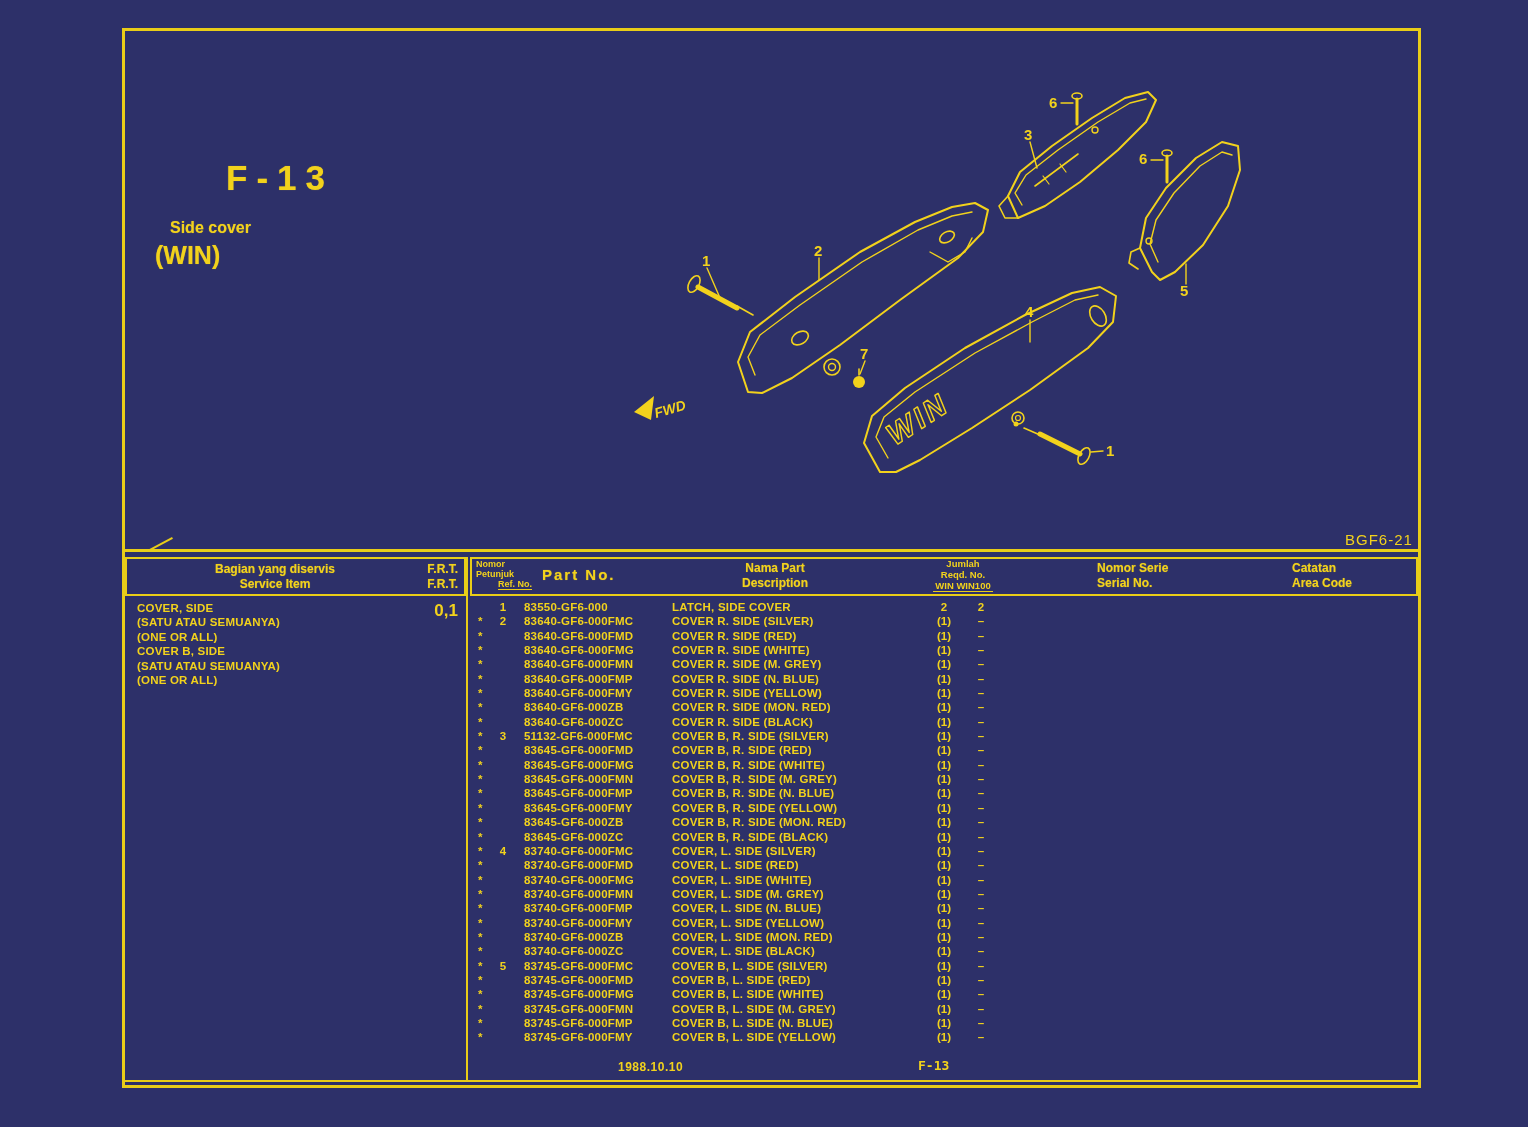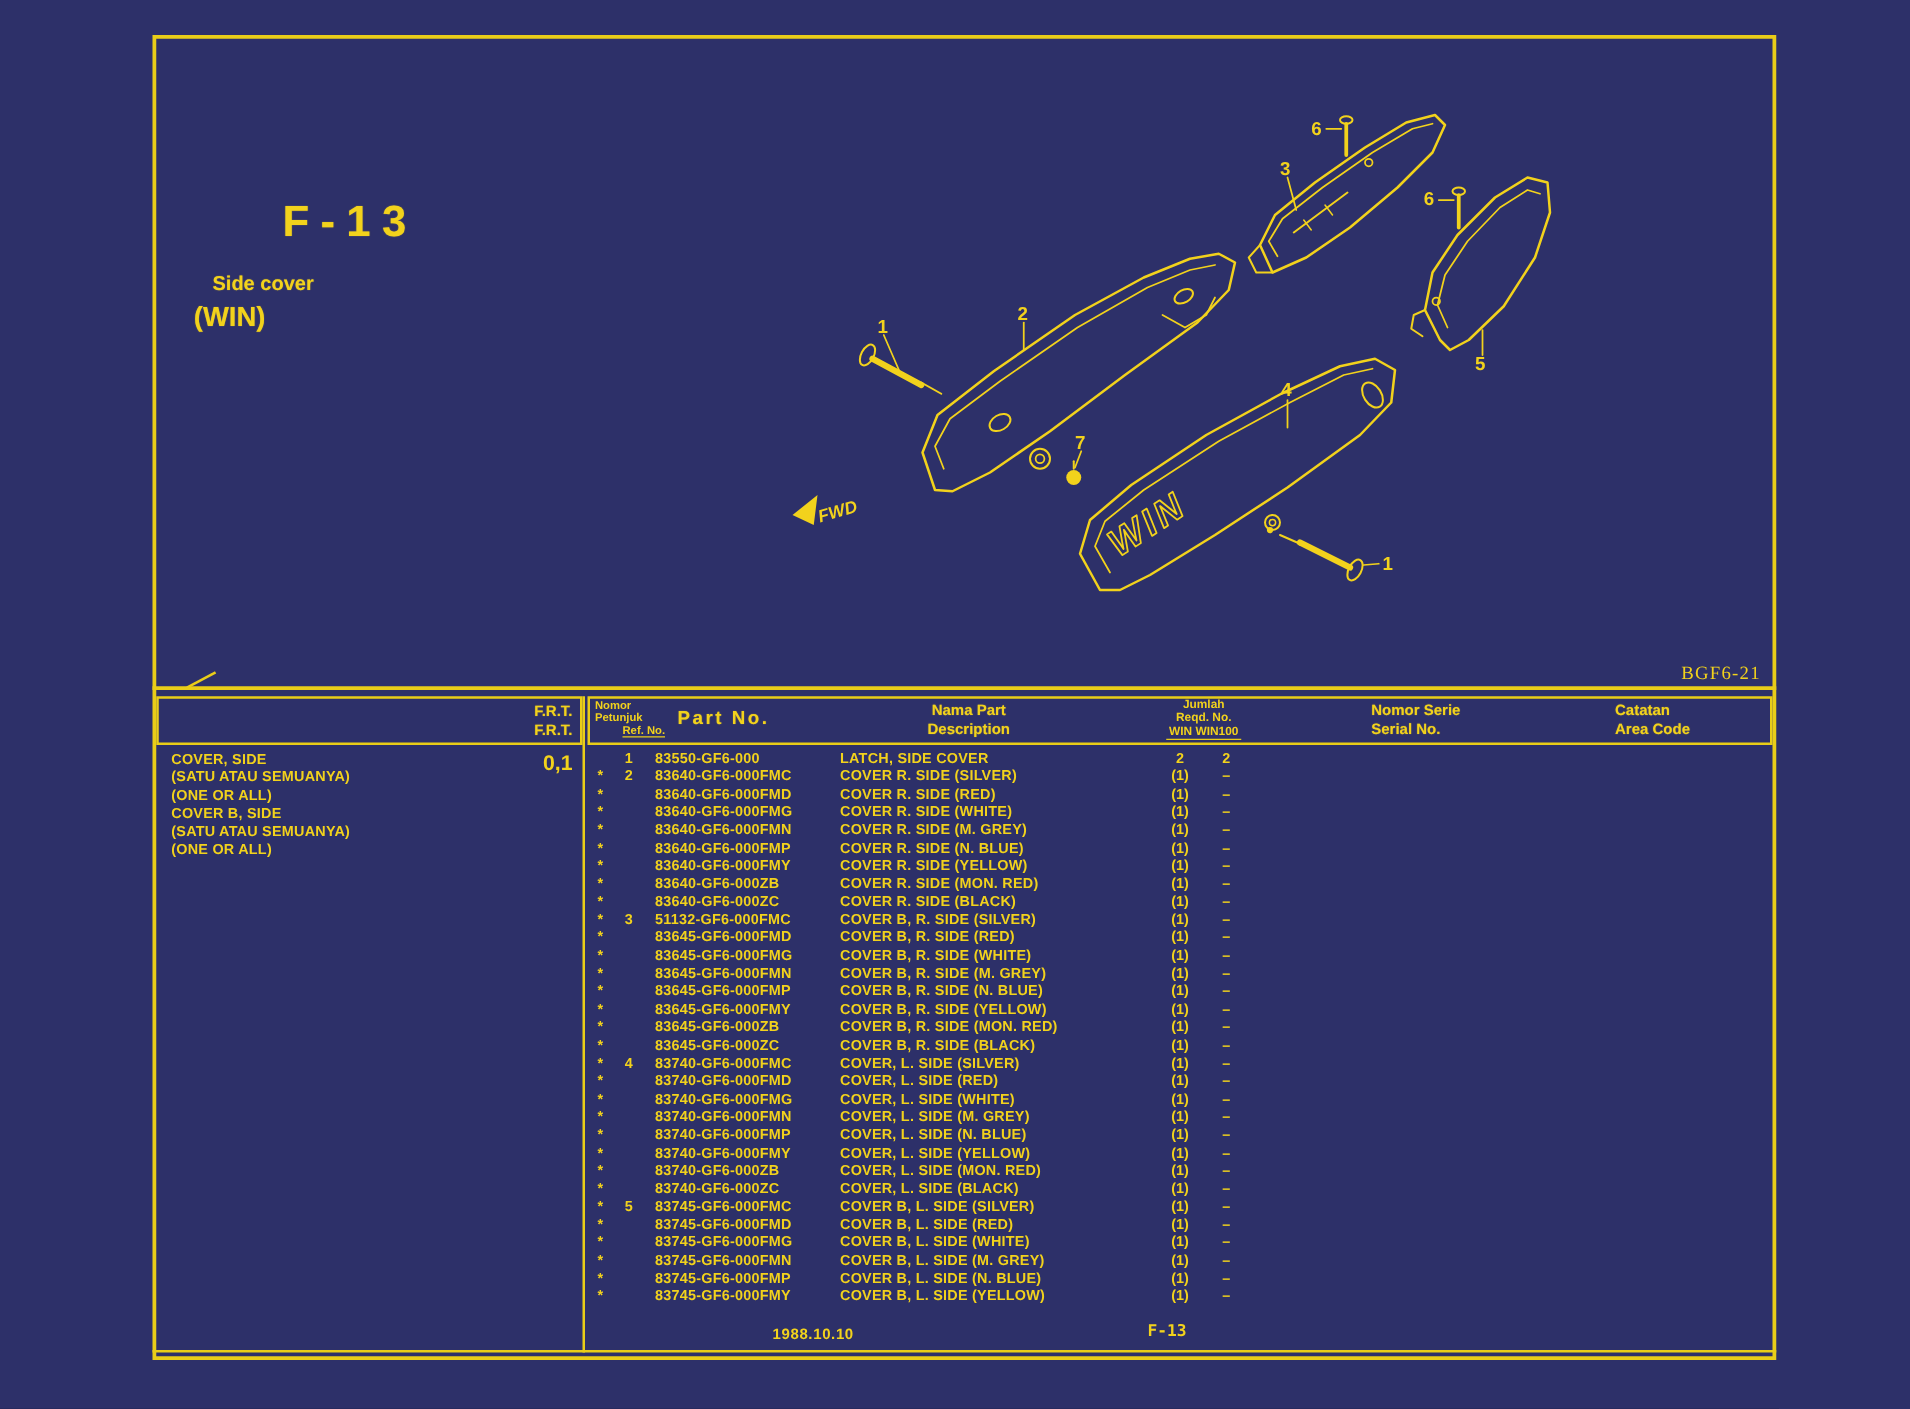--- a/index.html
+++ b/index.html
@@ -32,23 +32,23 @@
 </style>
 </head>
 <body>
 
 <div id="canvas">
 
   <div id="page-border"></div>
 
   <div class="abs bold glow" style="left:226px;top:158px;font-size:35px;letter-spacing:9px;">F-13</div>
   <div class="abs bold glow" style="left:170px;top:219px;font-size:16px;">Side cover</div>
-  <div class="abs bold glow" style="left:155px;top:241px;font-size:22px;">(WIN)</div>
-
-  <div class="abs" style="left:1345px;top:531px;font-size:15px;font-family:Liberation Serif, serif;letter-spacing:1px;">BGF6-21</div>
+  <div class="abs bold glow" style="left:155px;top:241px;font-size:25px;">(WIN)</div>
+
+  <div class="abs" style="left:1345px;top:531px;font-size:15px;font-family:Liberation Sans, sans-serif;letter-spacing:1px;">BGF6-21</div>
 
   <svg class="abs" style="left:630px;top:60px;" width="650" height="430" viewBox="630 60 650 430" fill="none" stroke="#f2d21c" stroke-width="2" stroke-linejoin="round" stroke-linecap="round">
 
     <g>
       <path d="M748,392 L738,362 L750,332 L795,297 L860,252 L915,222 L952,207 L975,203 L988,210 L983,232 L958,258 L900,300 L840,345 L792,378 L762,393 Z"></path>
       <path d="M755,375 L748,357 L760,335 L800,305 L862,262 L918,230 L952,216 L972,212" stroke-width="1.4"></path>
       <path d="M930,252 L948,262 L965,252 L972,238" stroke-width="1.4"></path>
       <ellipse cx="947" cy="237" rx="8" ry="5" transform="rotate(-30 947 237)" stroke-width="1.6"></ellipse>
       <ellipse cx="800" cy="338" rx="9" ry="6" transform="rotate(-30 800 338)" stroke-width="1.6"></ellipse>
       <circle cx="832" cy="367" r="8" stroke-width="1.6"></circle>
@@ -132,20 +132,24 @@
     </g>
   </svg>
 
   <div class="ln" style="left:122px;top:549px;width:1299px;height:2.5px;"></div>
   <div class="ln" style="left:148px;top:543px;width:26px;height:2px;transform:rotate(-28deg);"></div>
   <div class="hdr-box" style="left:125px;top:557px;width:341px;height:39px;"></div>
   <div class="hdr-box" style="left:470px;top:557px;width:948px;height:39px;"></div>
   <div class="ln" style="left:466px;top:557px;width:2px;height:525px;"></div>
   <div class="ln" style="left:122px;top:1080px;width:1299px;height:2px;"></div>
 
+  <div class="abs mid-hdr glow" style="left:140px;top:562px;width:270px;text-align:center;">
+    <div>Bagian yang diservis</div>
+    <div>Service Item</div>
+  </div>
   <div class="abs mid-hdr glow" style="left:380px;top:562px;width:78px;text-align:right;">
     <div>F.R.T.</div>
     <div>F.R.T.</div>
   </div>
 
   <div class="abs small-hdr" style="left:476px;top:559px;">
     <div>Nomor</div>
     <div>Petunjuk</div>
     <div style="border-bottom:1.5px solid #e9cd18;margin-left:22px;">Ref. No.</div>
   </div>

